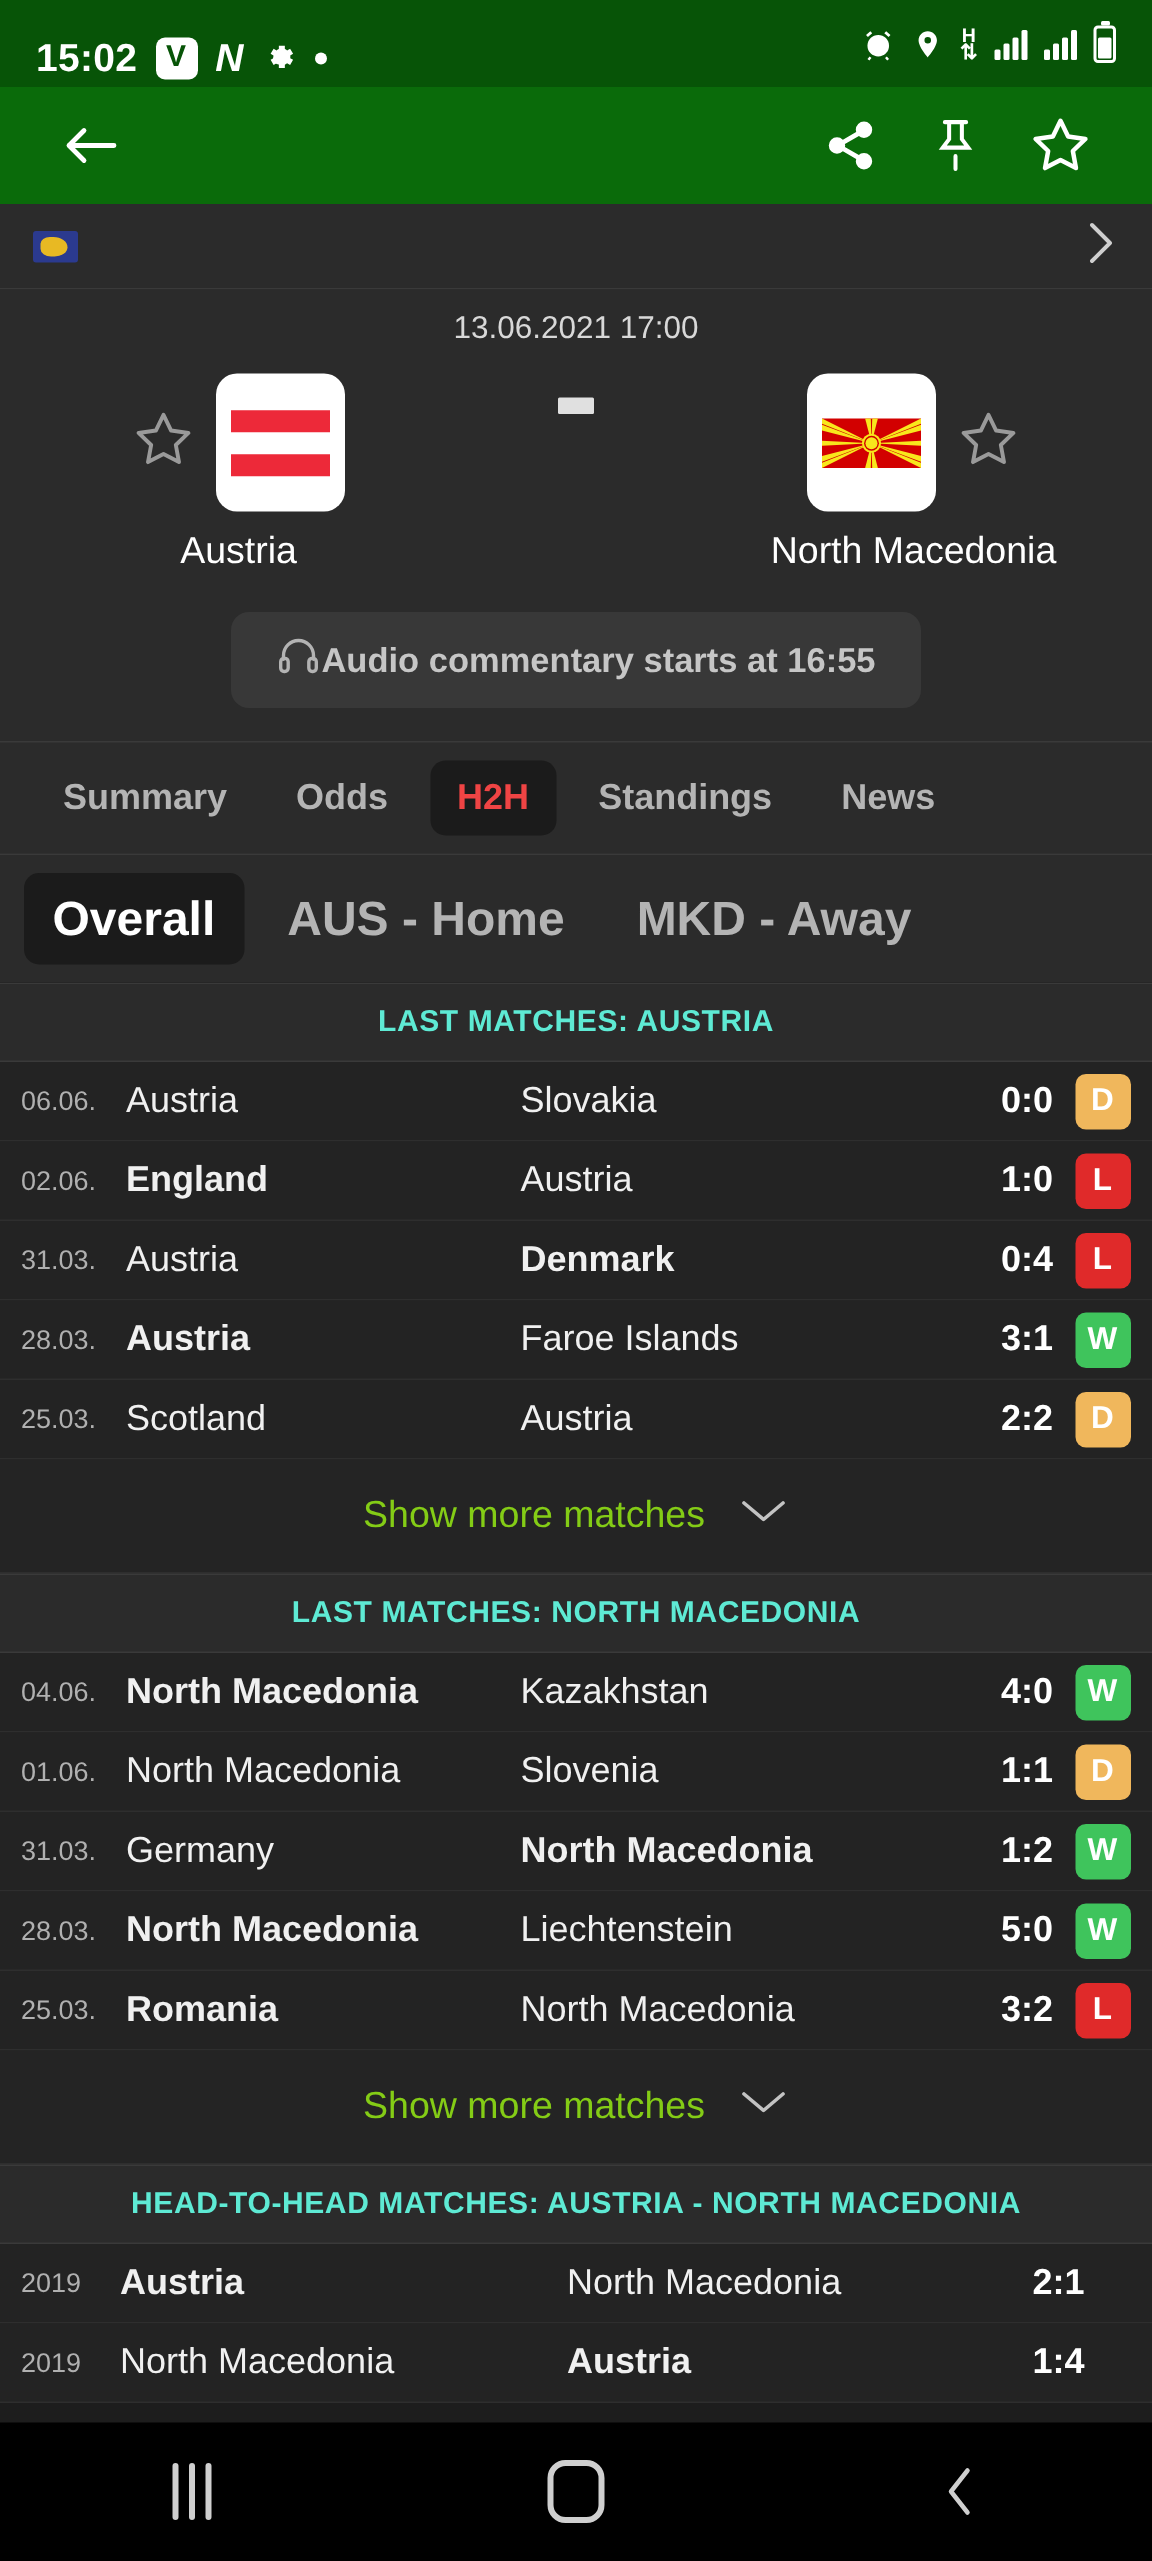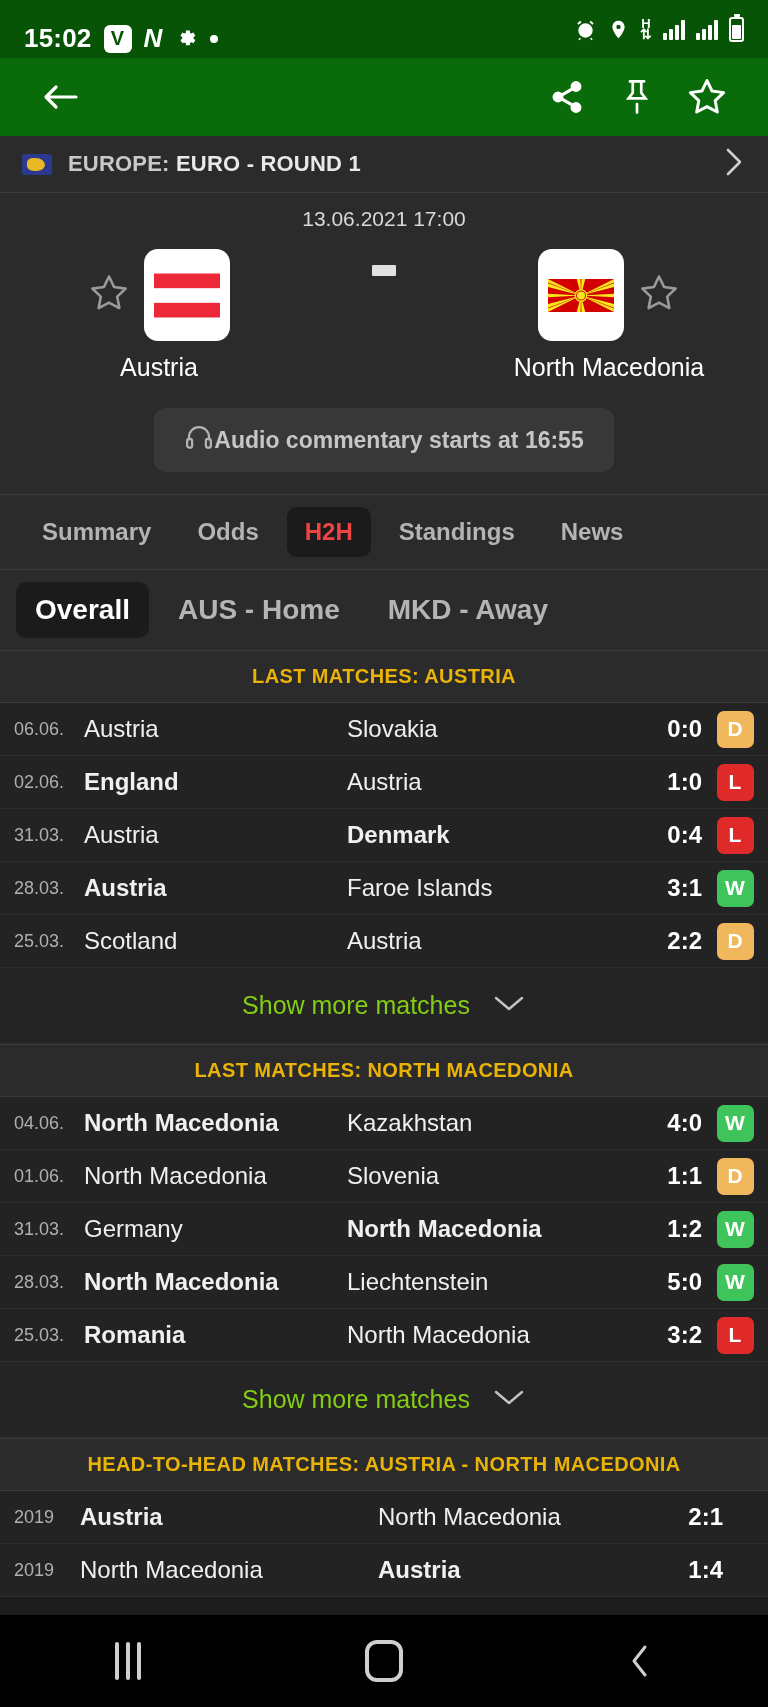--- a/index.html
+++ b/index.html
@@ -100,30 +100,30 @@
     padding: 11px 18px; border-radius: 10px; font-size: 24px;
     color: #b4b4b4; font-weight: bold; cursor: pointer; white-space: nowrap;
   }
   .tab.active { background: #1b1b1b; color: #ef4444; }
 
   .subtabs {
     display: flex; align-items: center; gap: 10px; padding: 12px 16px;
     background: #2b2b2b; border-top: 1px solid #3a3a3a;
   }
   .subtab {
-    padding: 12px 19px; border-radius: 10px; font-size: 28px;
+    padding: 12px 19px; border-radius: 10px; font-size: 32px;
     color: #b4b4b4; font-weight: bold; cursor: pointer; white-space: nowrap;
   }
   .subtab.active { background: #1b1b1b; color: #ffffff; }
 
   
   .scroll { flex: 1; overflow: hidden; background: #1d1d1d; }
   .sec-head {
     background: #2b2b2b; text-align: center; padding: 14px 0;
-    font-size: 20px; font-weight: bold; color: #eab308; letter-spacing: .4px;
+    font-size: 20px; font-weight: bold; color: #5eead4; letter-spacing: .4px;
     border-top: 1px solid #3a3a3a; border-bottom: 1px solid #3a3a3a;
   }
   .row {
     display: flex; align-items: center; height: 53px; padding: 0 0 0 14px;
     border-bottom: 1px solid #2e2e2e; background: #232323;
   }
   .row .date { width: 64px; font-size: 18px; color: #b0b0b0; flex: none; }
   .row .date.yr { width: 60px; }
   .row .home { flex: 1; font-size: 24px; color: #f0f0f0; padding-left: 6px; }
   .row .away { flex: 1; font-size: 24px; color: #f0f0f0; }
@@ -229,24 +229,20 @@
     </div>
     <div class="appbar-btn">
       <svg width="42" height="42" viewBox="0 0 24 24" fill="none" stroke="#fff" stroke-width="1.7" stroke-linejoin="round">
           <path d="M12 2.6l2.9 6 6.6.9-4.8 4.6 1.2 6.5-5.9-3.1-5.9 3.1 1.2-6.5L2.5 9.5l6.6-.9z"></path>
         </svg>
     </div>
   </div>
 
   <div class="league">
     <span class="league-flag"></span>
-    <span class="league-name">
-      <span>EUROPE:</span>
-      <b>EURO - ROUND 1</b>
-    </span>
     <span class="chev">
       <svg width="26" height="36" viewBox="0 0 26 36" fill="none" stroke="#cfcfcf" stroke-width="2.6" stroke-linecap="round" stroke-linejoin="round">
           <path d="M8 6l12 12L8 30"></path>
         </svg>
     </span>
   </div>
 
   <div class="match-head">
     <div class="kickoff">13.06.2021 17:00</div>
     <div class="center-col">

